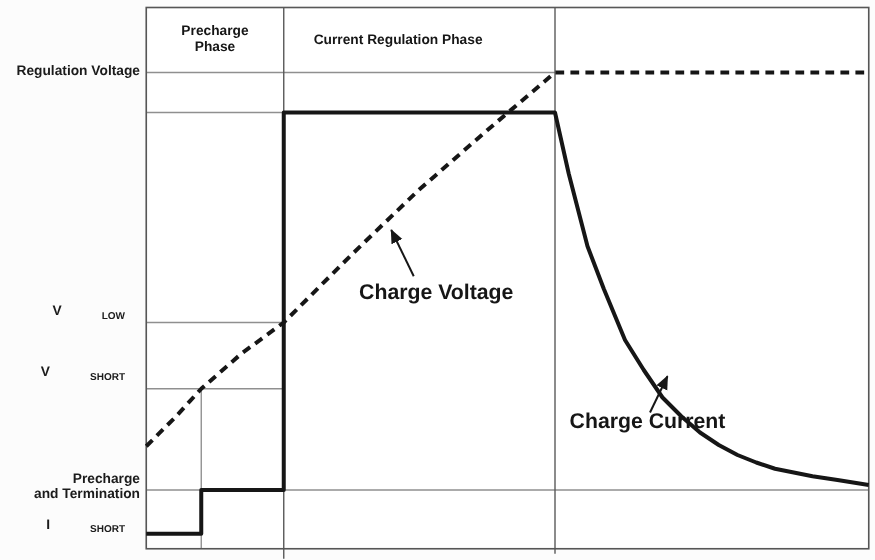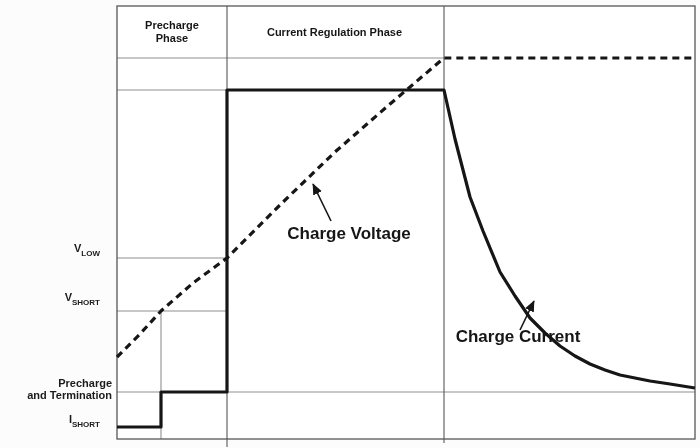--- a/index.html
+++ b/index.html
@@ -11,21 +11,21 @@
   .fig{position:relative;width:700px;height:448px;}
   #chart-svg{position:absolute;left:0;top:0;}
   .ylabel{
     position:absolute;left:0;width:112px;
     text-align:right;
     font-weight:bold;font-size:11px;line-height:12px;
     color:#1b1b1b;
     transform:translateY(-50%);
     white-space:pre-line;
   }
-  .ylabel sub{font-size:8px;letter-spacing:0;}
+  .ylabel sub{font-size:8px;letter-spacing:0;margin-left:32px;}
   .sub-right{padding-right:12px;width:100px;}
   .phase{
     position:absolute;top:6px;height:52px;
     display:flex;align-items:center;justify-content:center;
     text-align:center;
     font-weight:bold;font-size:11px;line-height:13px;
     color:#161616;
     white-space:pre-line;
   }
   .ann{
@@ -55,34 +55,35 @@
       <line x1="161" y1="311" x2="161" y2="439" stroke="#8f8f8f" stroke-width="1.1"></line>
       <line x1="227" y1="6" x2="227" y2="447" stroke="#565656" stroke-width="1.1"></line>
       <line x1="444" y1="6" x2="444" y2="443" stroke="#565656" stroke-width="1.1"></line>
       <rect x="117" y="6" width="578" height="433" fill="none" stroke="#565656" stroke-width="1.3"></rect>
       <polyline points="117,357 140,334 161,311 193,283 227,258 281,204 335,152 390,104 444,58 695,58" fill="none" stroke="#161616" stroke-width="3.2" stroke-linejoin="round" stroke-dasharray="7 5"></polyline>
       <polyline points="117,427 161,427 161,392 227,392 227,90 444,90 455,139 470,197 483,231 500,272 515,296 530,318 545,333 560,346 575,356 590,364 605,370 620,375 635,378 650,381 670,384 695,388" fill="none" stroke="#161616" stroke-width="3.2" stroke-linejoin="round"></polyline>
       <line x1="331" y1="221" x2="313" y2="184" stroke="#161616" stroke-width="1.6" marker-end="url(#ah)"></line>
       <line x1="520" y1="330" x2="534" y2="301" stroke="#161616" stroke-width="1.6" marker-end="url(#ah)"></line>
     </svg>
 
+  <div class="ylabel" style="top:57px">Regulation Voltage</div>
 
 
   <div class="ylabel sub-right" style="top:251px"><span>V</span><sub>LOW</sub></div>
 
   <div class="ylabel sub-right" style="top:300px"><span>V</span><sub>SHORT</sub></div>
 
   <div class="ylabel" style="top:389px">Precharge
 and Termination</div>
 
   <div class="ylabel sub-right" style="top:422px"><span>I</span><sub>SHORT</sub></div>
 
   <div class="phase" style="left:117px;width:110px">Precharge
 Phase</div>
 
-  <div class="phase" style="left:226px;width:217px">Current Regulation Phase</div>
+  <div class="phase" style="left:210px;width:217px">Current Regulation Phase</div>
 
 
   <div class="ann" style="left:349px;top:234px">Charge Voltage</div>
 
   <div class="ann" style="left:518px;top:337px">Charge Current</div>
 
 </div>
 
 </body></html>

